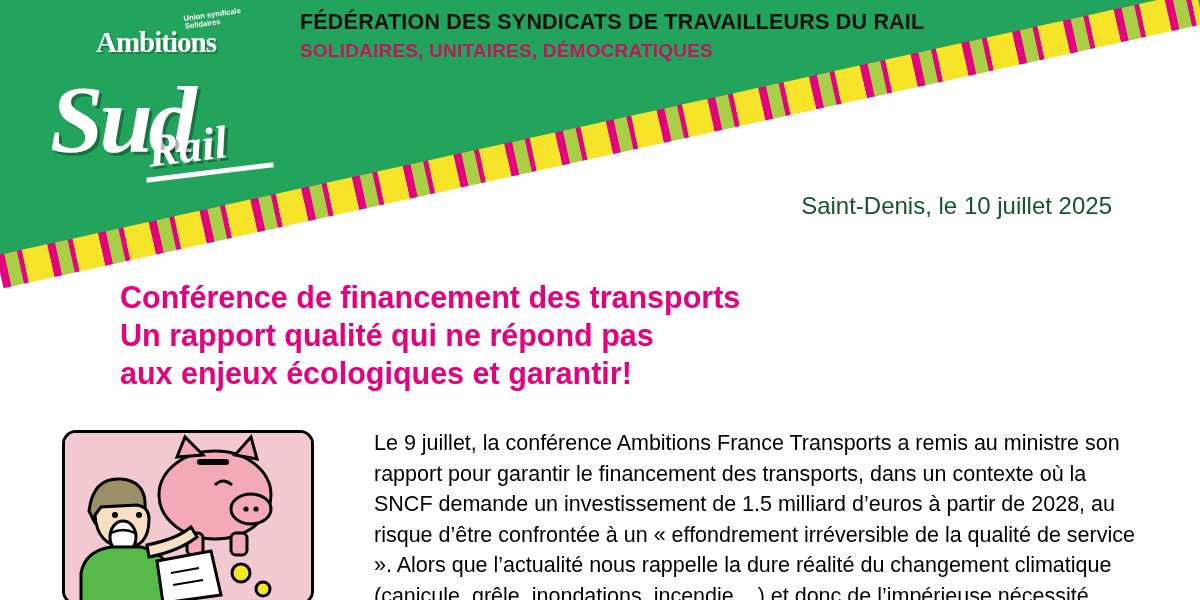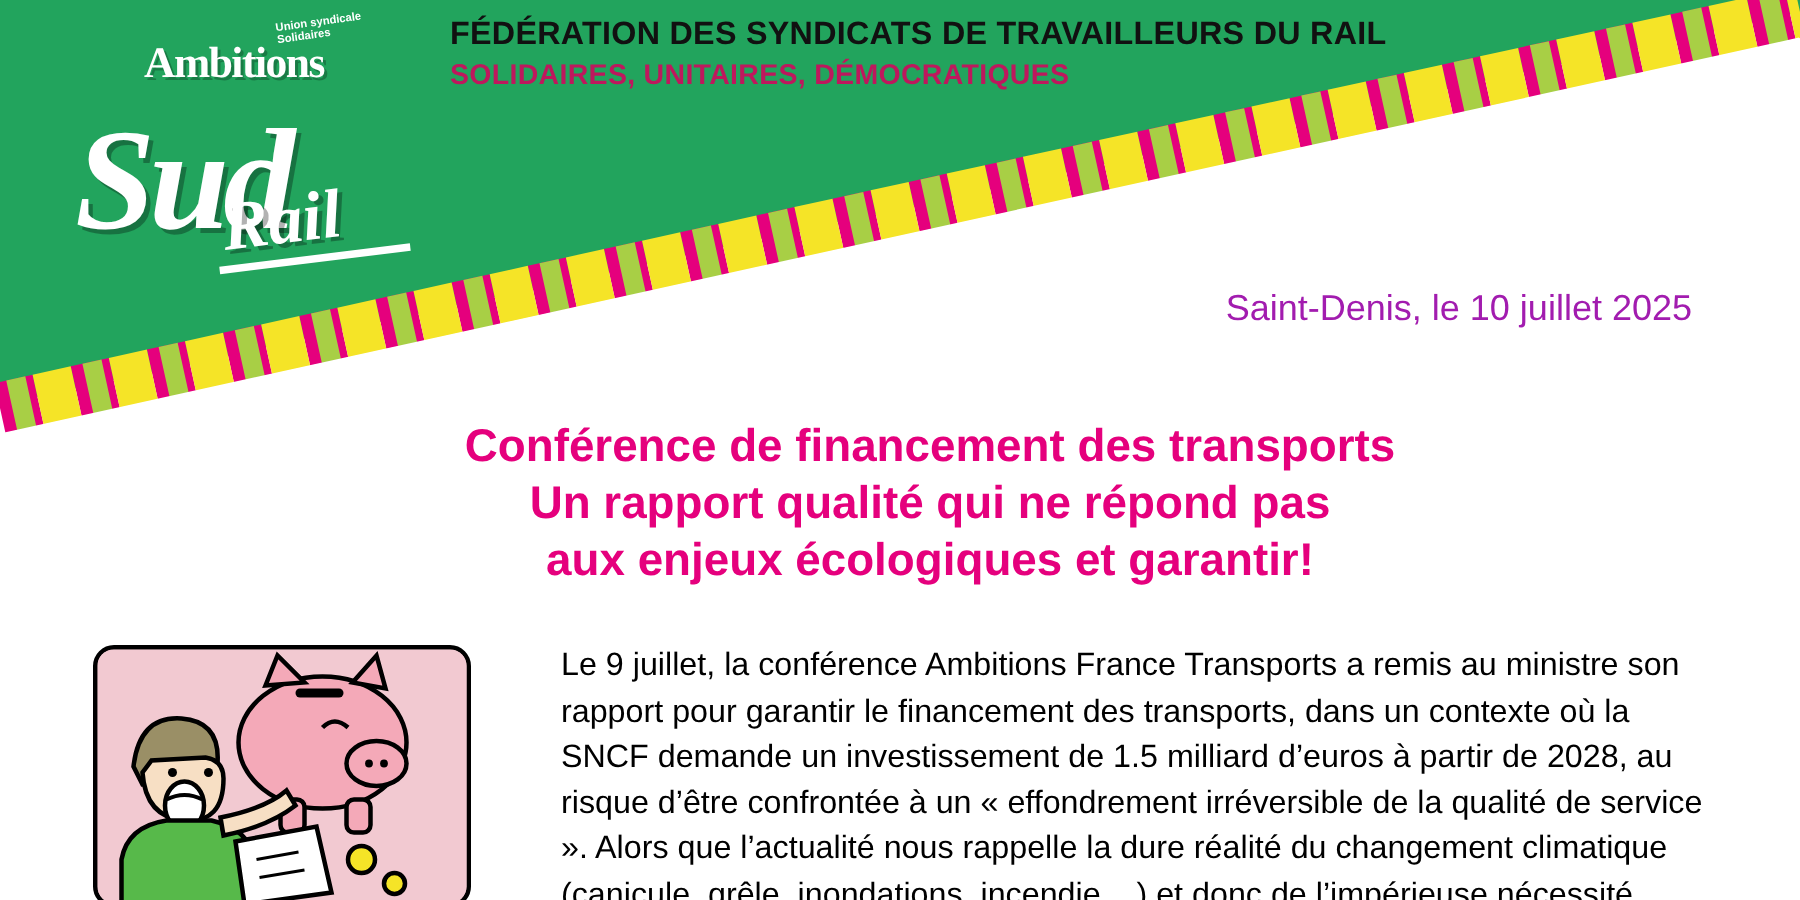--- a/index.html
+++ b/index.html
@@ -120,32 +120,31 @@
     font-weight: bold;
     font-size: 19px;
     margin-top: 5px;
     letter-spacing: 0.2px;
     white-space: nowrap;
   }
 
   
   .dateline {
     position: absolute;
-    right: 72px; top: 192px;
+    right: 88px; top: 192px;
     font-size: 24px;
-    color: #a21caf;
+    color: #14532d;
     z-index: 6;
   }
 
   
   .headline {
     position: absolute;
     left: 120px; top: 278px;
     width: 1000px;
-    text-align: center;
     color: #e5007d;
     font-weight: bold;
     font-size: 30.5px;
     line-height: 38px;
     z-index: 6;
   }
 
   
   .body-text {
     position: absolute;

